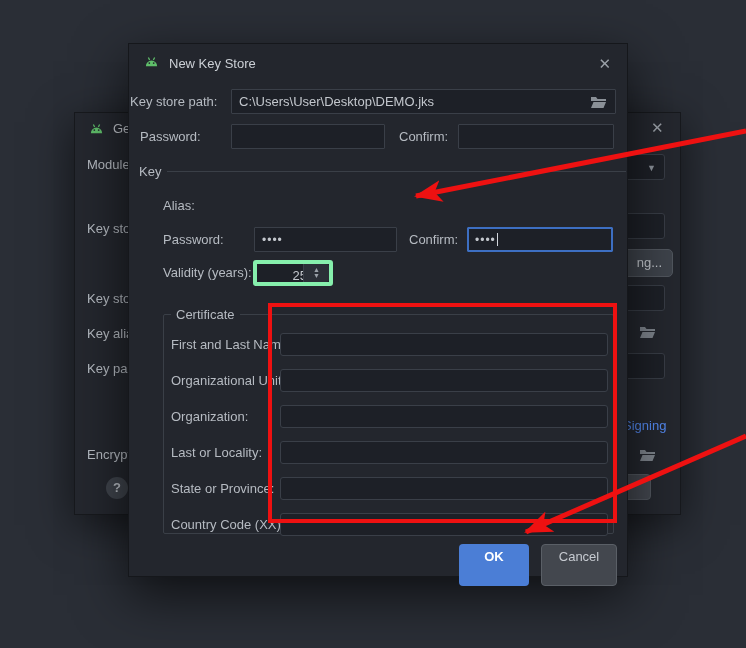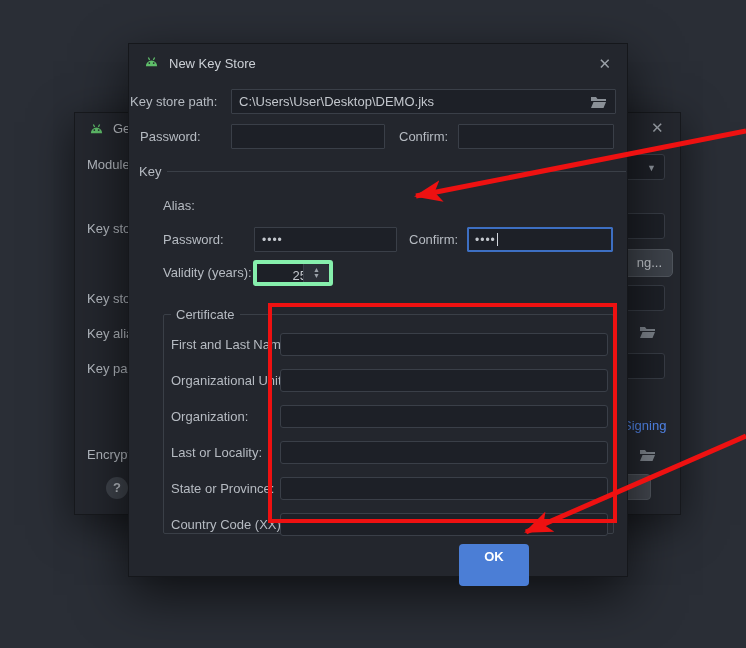--- a/index.html
+++ b/index.html
@@ -226,20 +226,21 @@
       <div class="cert-field" style="top:126px"></div>
 
       <span class="cert-lbl" style="top:166px">State or Province:</span>
       <div class="cert-field" style="top:162px"></div>
 
       <span class="cert-lbl" style="top:202px">Country Code (XX):</span>
       <div class="cert-field" style="top:198px"></div>
     </div>
 
     <div class="btn btn-ok">OK</div>
+    <div class="btn btn-cancel">Cancel</div>
   </div>
 
   <div class="anno-rect"></div>
   <svg class="anno-svg" width="746" height="648" viewBox="0 0 746 648">
     <defs>
       <marker id="arrowhead" markerUnits="userSpaceOnUse" markerWidth="30" markerHeight="22" refX="26" refY="11" orient="auto">
         <path d="M0,0 L28,11 L0,22 L7,11 Z" fill="#ee1111"></path>
       </marker>
     </defs>
     <line x1="746" y1="131" x2="416" y2="196" stroke="#ee1111" stroke-width="5" marker-end="url(#arrowhead)"></line>

